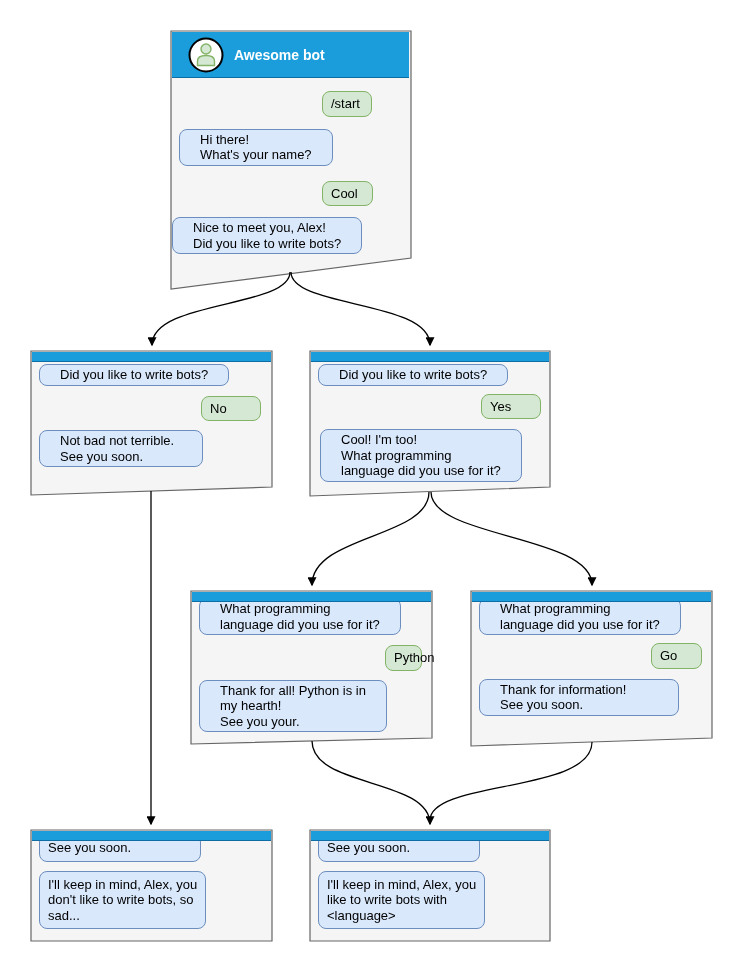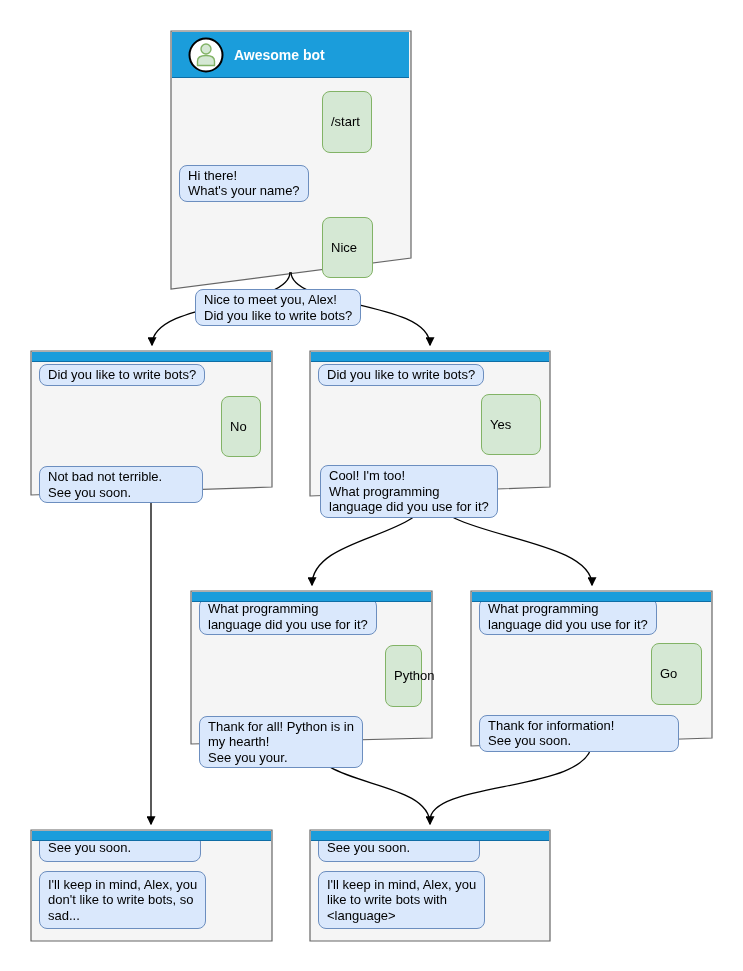--- a/index.html
+++ b/index.html
@@ -8,22 +8,22 @@
   #shapes{position:absolute;left:0;top:0;z-index:1;}
   .window{position:absolute;z-index:2;}
   .hdr{position:absolute;left:1px;top:1px;z-index:3;background:#1b9ddb;border-bottom:1px solid #0e6da5;
        display:flex;align-items:center;}
   .hdr-title{color:#ffffff;font-size:14px;font-weight:bold;}
   .strip{position:absolute;left:1px;top:1px;height:9px;z-index:3;background:#1b9ddb;border-bottom:1px solid #0e6da5;}
   .avatar{width:36px;height:36px;margin-left:16px;margin-right:10px;flex:0 0 auto;}
   .body{position:relative;z-index:2;display:flex;flex-direction:column;align-items:flex-start;}
   .bubble{box-sizing:border-box;width:max-content;border-radius:8px;font-size:13px;line-height:15.5px;
           color:#000;white-space:pre-line;}
-  .bot{background:#dae8fc;border:1px solid #6c8ebf;padding:2px 8px;}
-  .user{background:#d5e8d4;border:1px solid #82b366;padding:22px 8px;margin-left:auto;}
+  .bot{background:#dae8fc;border:1px solid #6c8ebf;padding:2px 20px;}
+  .user{background:#d5e8d4;border:1px solid #82b366;padding:4px 8px;margin-left:auto;}
   .pad-lg{padding:5px 8px;}
 </style>
 </head>
 <body>
 
 <div id="canvas">
 
   <svg id="shapes" width="743" height="971" viewBox="0 0 743 971">
     <defs>
       <marker id="arrow" viewBox="0 0 10 10" refX="8.5" refY="5" markerWidth="9" markerHeight="9" markerUnits="userSpaceOnUse" orient="auto">
@@ -60,31 +60,31 @@
           <circle cx="18" cy="12" r="5" fill="#d5e8d4" stroke="#82b366" stroke-width="1.4"></circle>
           <path d="M9.5,28.5 L9.5,24 C9.5,20 12.5,18.5 18,18.5 C23.5,18.5 26.5,20 26.5,24 L26.5,28.5 Z" fill="#d5e8d4" stroke="#82b366" stroke-width="1.4"></path>
         </svg>
       </span>
       <span class="hdr-title">Awesome bot</span>
     </div>
     <div class="body" style="margin-top:47px">
       <div class="bubble user" style="margin-top:13px;margin-right:11px;width:50px">/start</div>
       <div class="bubble bot" style="margin-top:12px;margin-left:8px">Hi there!
 What's your name?</div>
-      <div class="bubble user" style="margin-top:15px;margin-right:10px;width:51px">Nice</div>
-      <div class="bubble bot" style="margin-top:11px;margin-left:24px">Nice to meet you, Alex!
+      <div class="bubble user" style="margin-top:15px;margin-right:10px;width:51px">Cool</div>
+      <div class="bubble bot" style="margin-top:11px;margin-left:1px">Nice to meet you, Alex!
 Did you like to write bots?</div>
     </div>
   </div>
 
   <div class="window" style="left:31px;top:351px;width:241px;height:136px">
     <div class="strip" style="width:239px"></div>
     <div class="body" style="margin-top:11px">
       <div class="bubble bot" style="margin-top:2px;margin-left:8px">Did you like to write bots?</div>
-      <div class="bubble user" style="margin-top:10px;margin-right:11px;width:40px">No</div>
+      <div class="bubble user" style="margin-top:10px;margin-right:11px;width:60px">No</div>
       <div class="bubble bot" style="margin-top:9px;margin-left:8px;width:164px">Not bad not terrible.
 See you soon.</div>
     </div>
   </div>
 
   <div class="window" style="left:310px;top:351px;width:240px;height:136px">
     <div class="strip" style="width:238px"></div>
     <div class="body" style="margin-top:11px">
       <div class="bubble bot" style="margin-top:2px;margin-left:8px">Did you like to write bots?</div>
       <div class="bubble user" style="margin-top:8px;margin-right:9px;width:60px">Yes</div>

